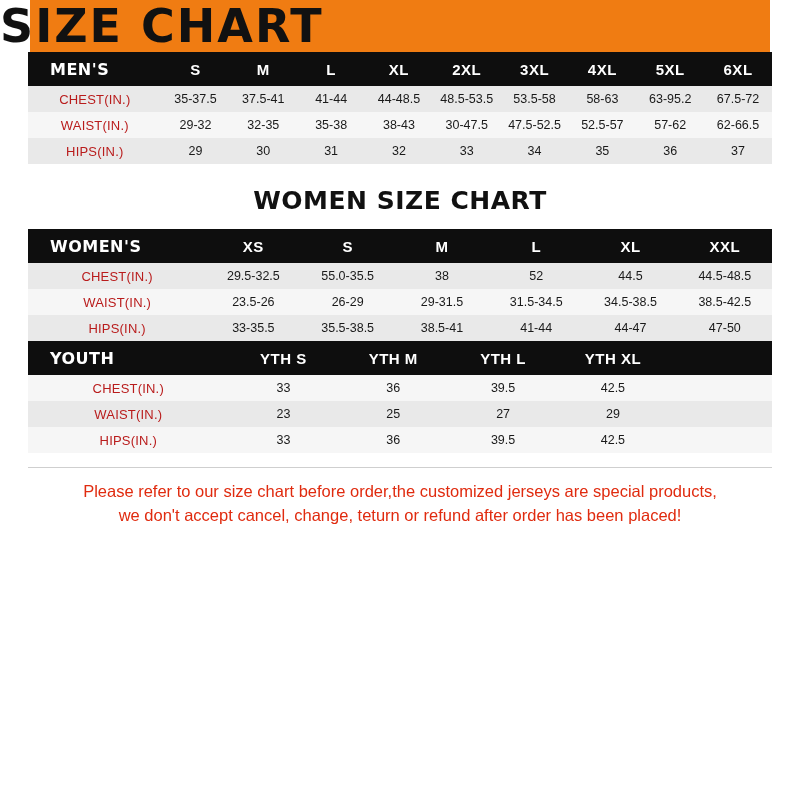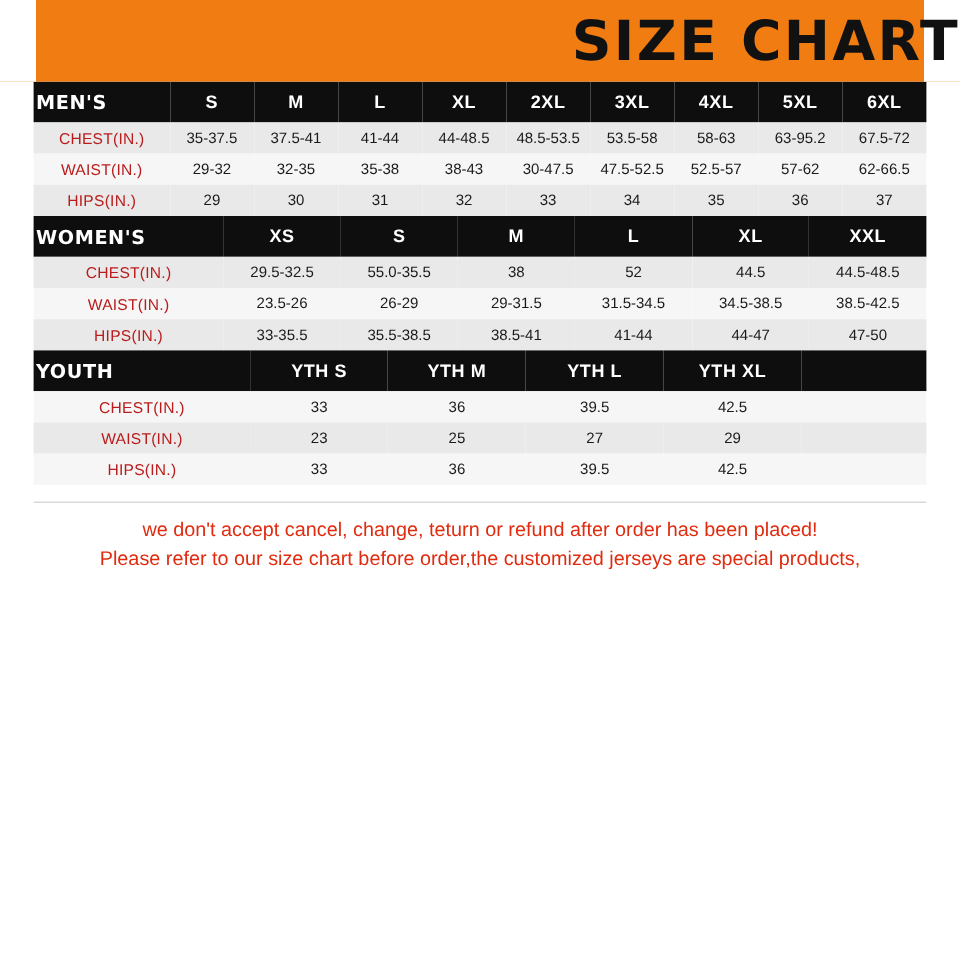--- a/index.html
+++ b/index.html
@@ -17,25 +17,25 @@
     width: 800px;
     height: 800px;
     position: relative;
     background: #ffffff;
     display: flex;
     flex-direction: column;
   }
 
   
   .banner {
-    height: 68px;
+    height: 52px;
     background: #f07c12;
     display: flex;
     align-items: center;
-    justify-content: flex-end;
+    justify-content: flex-start;
     position: relative;
   }
   .banner::before {
     content: "";
     position: absolute;
     left: 0; top: 0; bottom: 0;
     width: 30px;
     background: #ffffff;
   }
   .banner::after {
@@ -90,21 +90,21 @@
   table.size thead th {
     background: #0e0e0e;
     color: #ffffff;
     font-weight: bold;
     font-size: 15px;
     height: 34px;
     letter-spacing: 0.5px;
   }
   table.size thead th.rowhead {
     text-align: left;
-    padding-left: 2px;
+    padding-left: 22px;
     font-family: "DejaVu Sans", sans-serif;
     font-size: 16px;
   }
   table.size tbody tr.odd td { background: #e9e9e9; }
   table.size tbody tr.even td { background: #f6f6f6; }
   table.size tbody td.rowhead {
     text-align: center;
     font-size: 13px;
     color: #b91c1c;
     letter-spacing: 0.2px;
@@ -181,20 +181,21 @@
           <td>32</td>
           <td>33</td>
           <td>34</td>
           <td>35</td>
           <td>36</td>
           <td>37</td>
         </tr>
       </tbody>
     </table>
 
+    <div class="section-title t2">WOMEN SIZE CHART</div>
     <table class="size">
       <thead>
         <tr>
           <th class="rowhead" style="width:21%">WOMEN'S</th>
           <th>XS</th>
           <th>S</th>
           <th>M</th>
           <th>L</th>
           <th>XL</th>
           <th>XXL</th>
@@ -264,18 +265,18 @@
           <td>33</td>
           <td>36</td>
           <td>39.5</td>
           <td>42.5</td>
           <td></td>
         </tr>
       </tbody>
     </table>
 
     <div class="footer-note">
+      <div>Please refer to our size chart before order,the customized jerseys are special products,</div>
       <div>we don't accept cancel, change, teturn or refund after order has been placed!</div>
-      <div>Please refer to our size chart before order,the customized jerseys are special products,</div>
     </div>
 
   </div>
 </div>
 
 </body></html>

